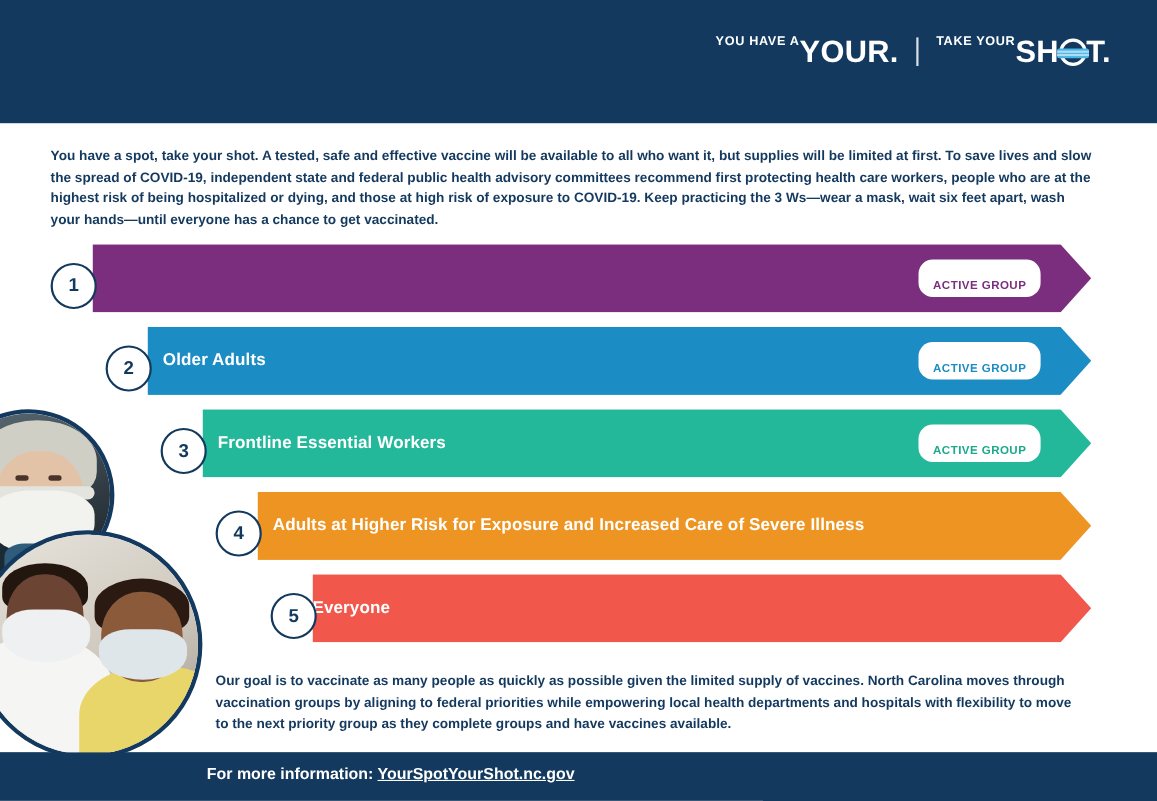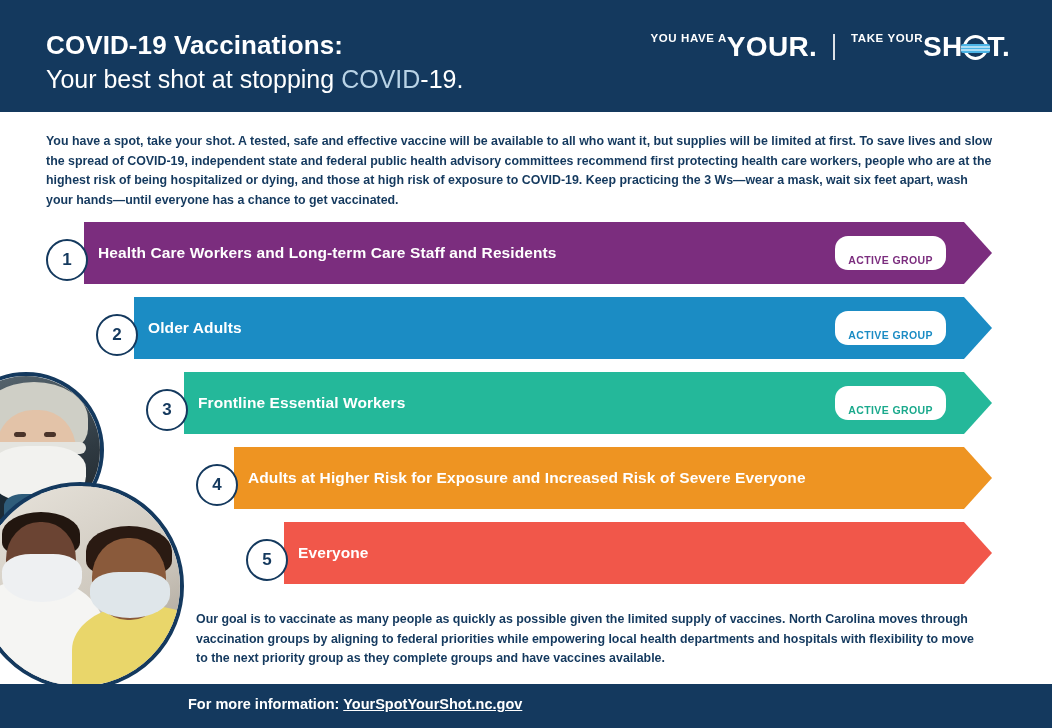--- a/index.html
+++ b/index.html
@@ -160,24 +160,20 @@
   .p2-b-head { position: absolute; left: 112px; top: 52px; width: 74px; height: 82px; background: #8a5a3b; border-radius: 48%; }
   .p2-b-hair { position: absolute; left: 106px; top: 40px; width: 86px; height: 50px; background: #2a1a12; border-radius: 50% 50% 30% 30%; }
   .p2-b-mask { position: absolute; left: 110px; top: 86px; width: 80px; height: 46px; background: #dfe6ea; border-radius: 36% 36% 50% 50%; }
 </style>
 </head>
 <body>
 
 <div id="page">
 
   <div class="header">
-    <div class="header-title">
-      <div class="line1">COVID-19 Vaccinations:</div>
-      <div class="line2"><span>Your best shot at stopping </span><span class="hl">COVID</span><span>-19.</span></div>
-    </div>
 
     <div class="logo">
       <div class="logo-col left">
         <div class="logo-small">YOU HAVE A</div>
         <div class="logo-big">YOUR.</div>
       </div>
       <div class="logo-divider"></div>
       <div class="logo-col right">
         <div class="logo-small">TAKE YOUR</div>
         <div class="logo-big"><span>SH</span><span class="mask-o"><span class="ring"></span><span class="band"></span></span><span>T.</span></div>
@@ -185,48 +181,47 @@
     </div>
   </div>
 
   <div class="card">
 
     <div class="intro">You have a spot, take your shot. A tested, safe and effective vaccine will be available to all who want it, but supplies will be limited at first. To save lives and slow the spread of COVID-19, independent state and federal public health advisory committees recommend first protecting health care workers, people who are at the highest risk of being hospitalized or dying, and those at high risk of exposure to COVID-19. Keep practicing the 3 Ws—wear a mask, wait six feet apart, wash your hands—until everyone has a chance to get vaccinated.</div>
 
     <div class="bars" id="bars">
         <div class="bar-row">
           <div class="arrow" style="left: 84px; width: 908px; background: rgb(123, 45, 126);">
-            <div class="label" style="margin-left: 14px;">Health Care Workers and Long-term Care Staff and Residents</div>
             <div class="badge" style="color: rgb(123, 45, 126);">ACTIVE GROUP</div>
           </div>
           <div class="numcircle" style="left: 46px;">1</div>
         </div>
         <div class="bar-row">
           <div class="arrow" style="left: 134px; width: 858px; background: rgb(27, 140, 196);">
             <div class="label" style="margin-left: 14px;">Older Adults</div>
             <div class="badge" style="color: rgb(27, 140, 196);">ACTIVE GROUP</div>
           </div>
           <div class="numcircle" style="left: 96px;">2</div>
         </div>
         <div class="bar-row">
           <div class="arrow" style="left: 184px; width: 808px; background: rgb(36, 184, 154);">
             <div class="label" style="margin-left: 14px;">Frontline Essential Workers</div>
             <div class="badge" style="color: rgb(26, 169, 140);">ACTIVE GROUP</div>
           </div>
           <div class="numcircle" style="left: 146px;">3</div>
         </div>
         <div class="bar-row">
           <div class="arrow" style="left: 234px; width: 758px; background: rgb(238, 148, 34);">
-            <div class="label" style="margin-left: 14px;">Adults at Higher Risk for Exposure and Increased Risk of Severe Everyone</div>
+            <div class="label" style="margin-left: 14px;">Adults at Higher Risk for Exposure and Increased Care of Severe Illness</div>
           </div>
           <div class="numcircle" style="left: 196px;">4</div>
         </div>
         <div class="bar-row">
           <div class="arrow" style="left: 284px; width: 708px; background: rgb(241, 87, 74);">
-            <div class="label" style="margin-left: 14px;">Everyone</div>
+            <div class="label" style="margin-left: 0;">Everyone</div>
           </div>
           <div class="numcircle" style="left: 246px;">5</div>
         </div>
       </div>
 
     <div class="footnote">Our goal is to vaccinate as many people as quickly as possible given the limited supply of vaccines. North Carolina moves through vaccination groups by aligning to federal priorities while empowering local health departments and hospitals with flexibility to move to the next priority group as they complete groups and have vaccines available.</div>
   </div>
 
   <div class="photo photo1">
     <div class="ph-inner">

